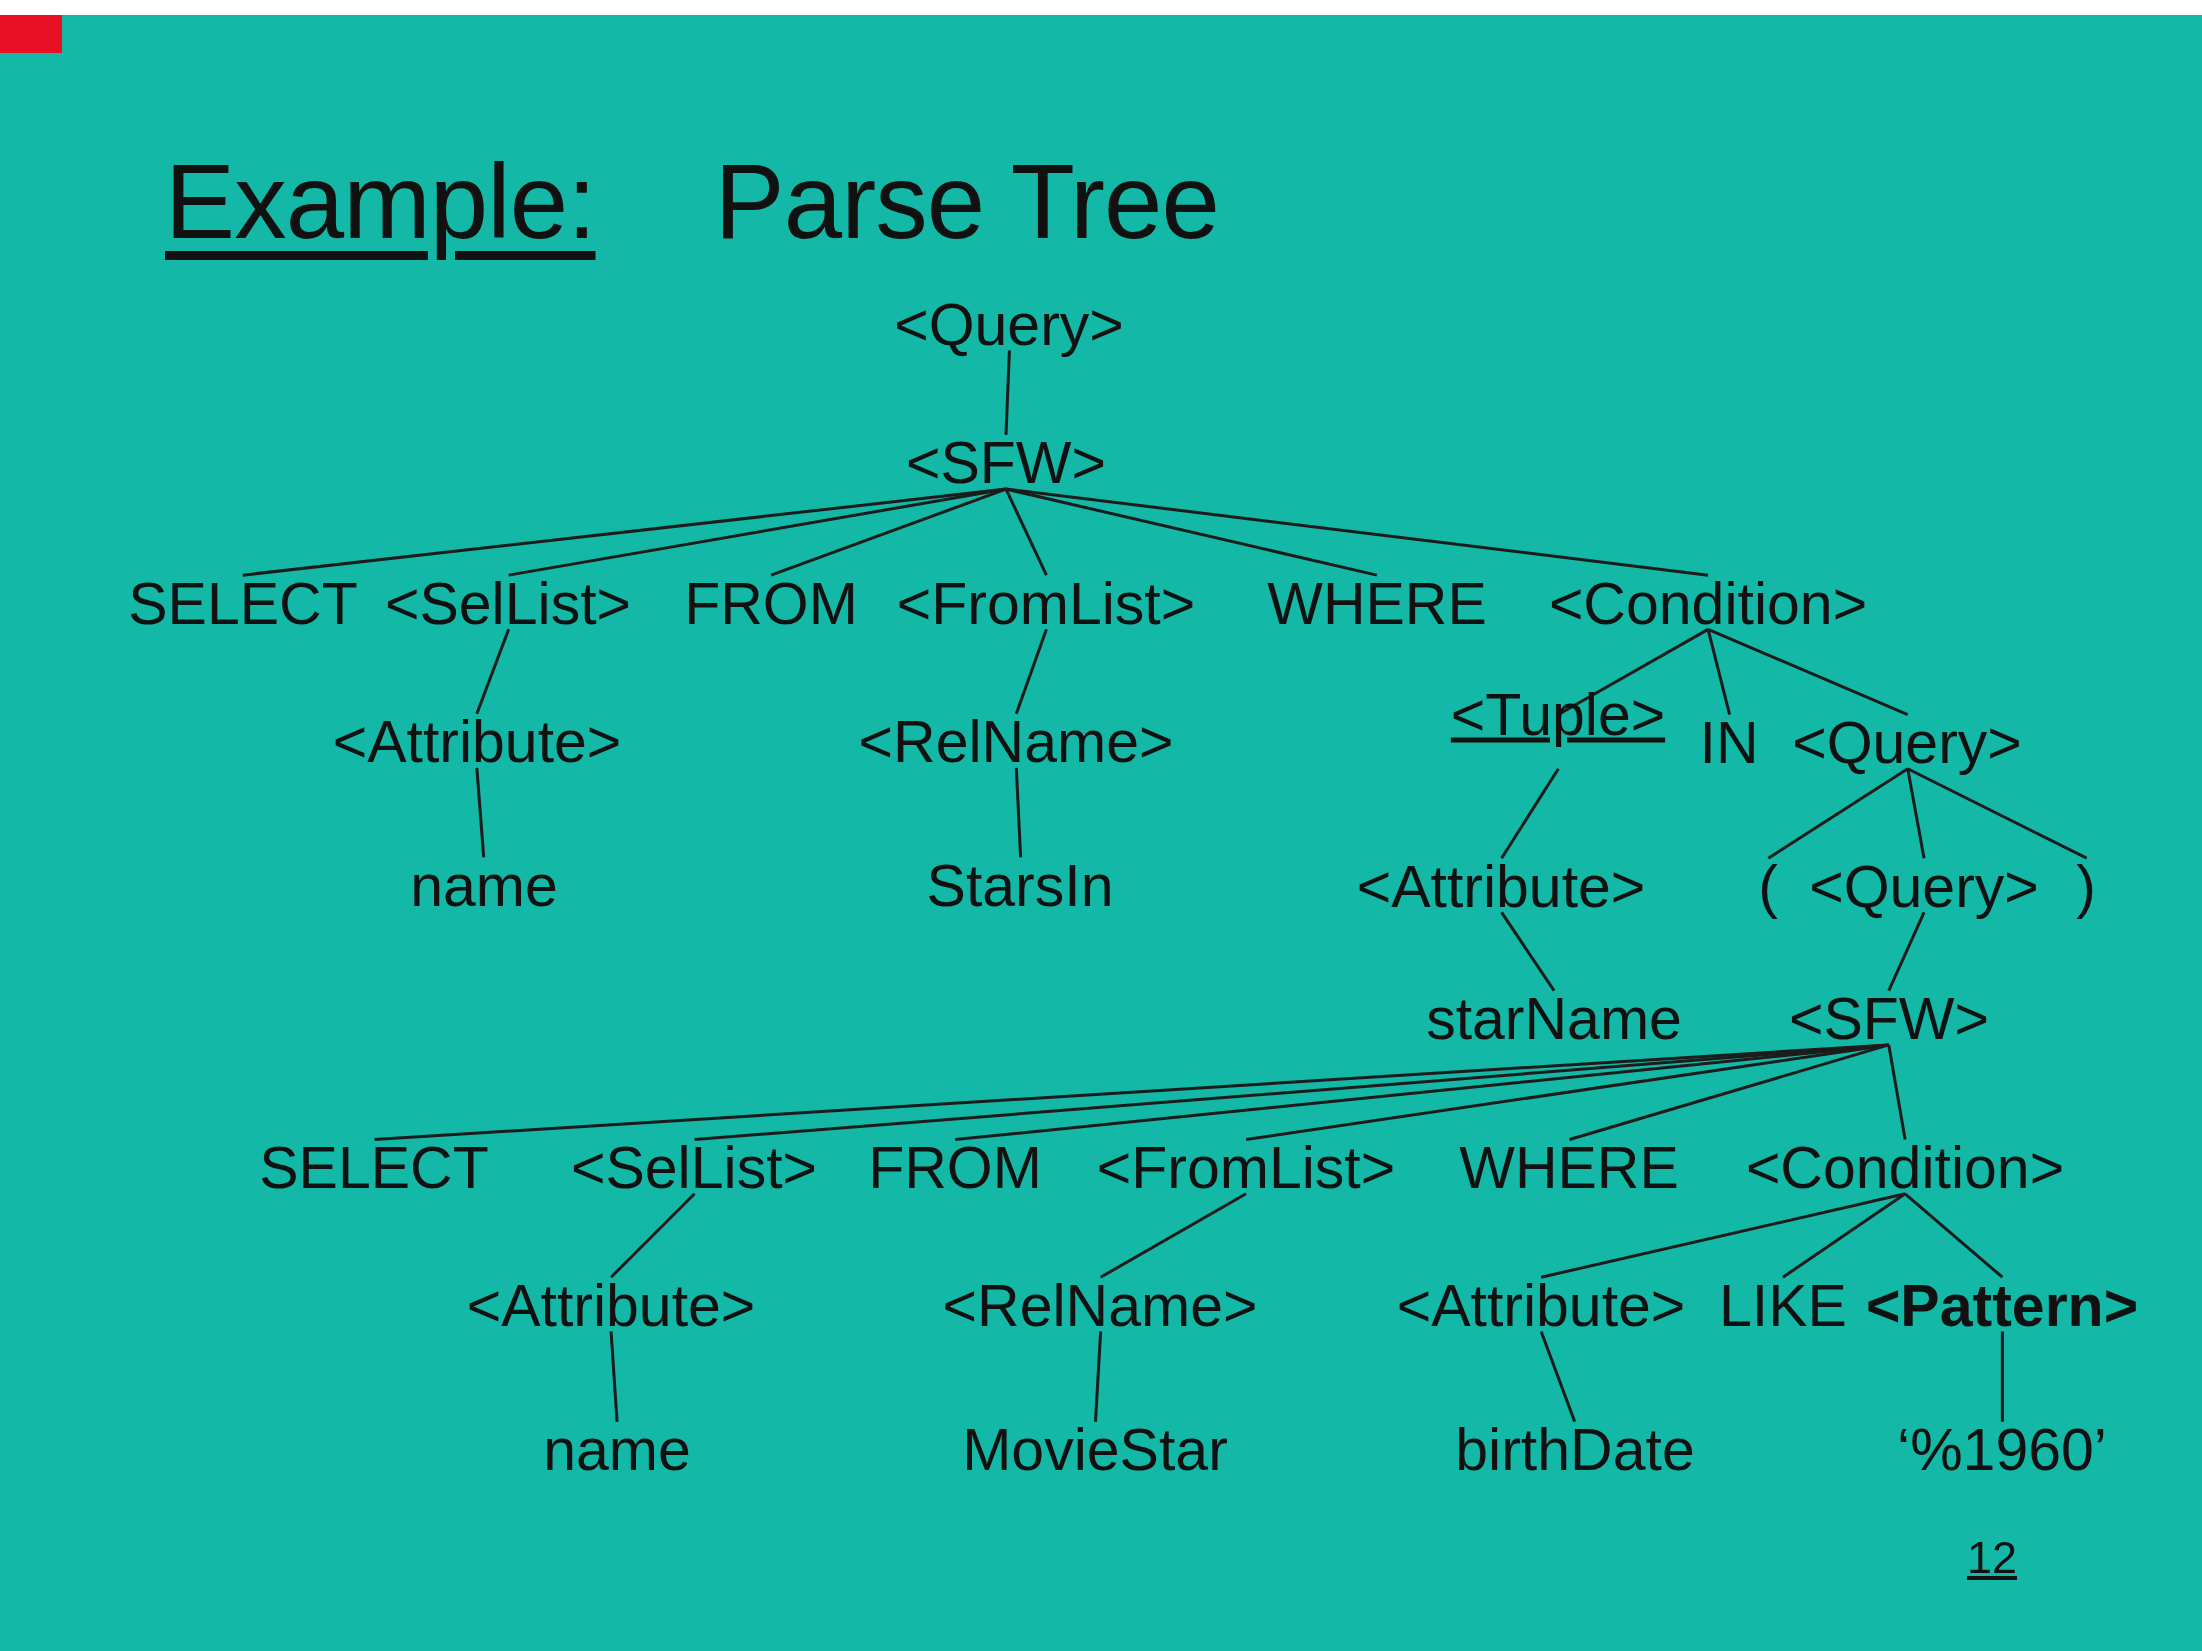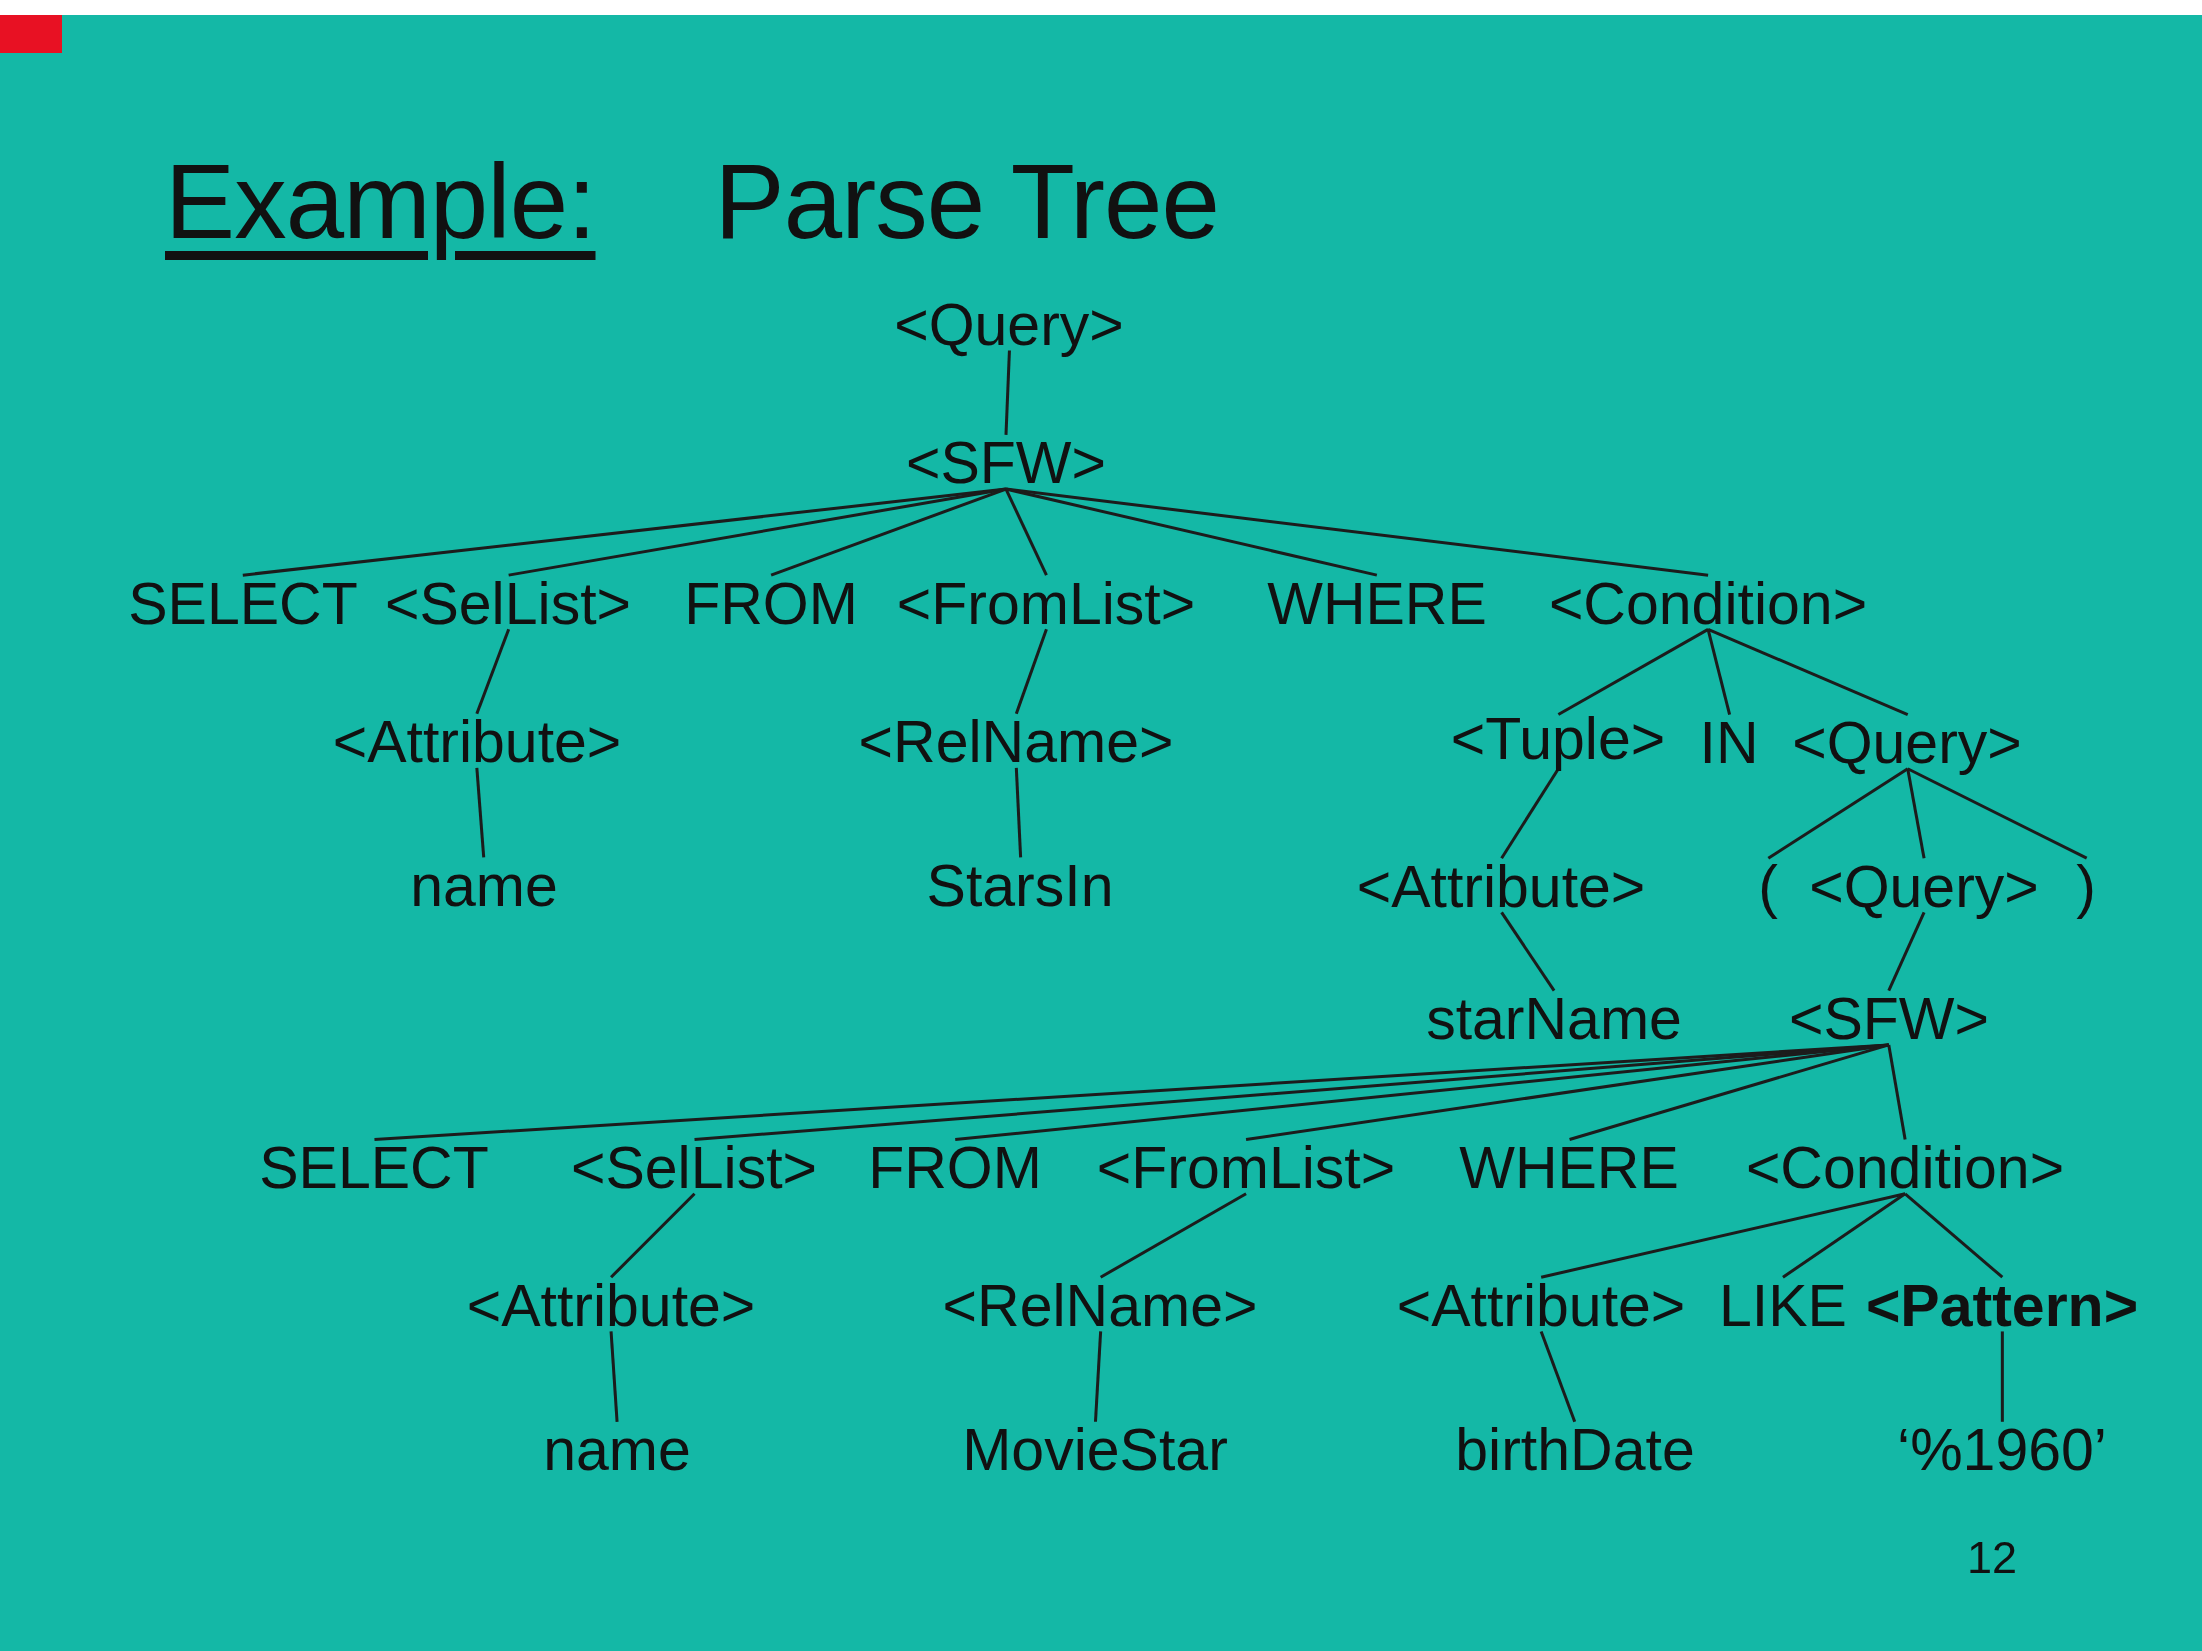--- a/index.html
+++ b/index.html
@@ -59,20 +59,21 @@
     white-space: nowrap;
     color: #111111;
   }
   .page-num {
     position: absolute;
     left: 1992px;
     top: 1543px;
     transform: translate(-50%, -50%);
     font-size: 45px;
     color: #111111;
+    text-decoration: underline;
   }
 </style>
 </head>
 <body>
 
 <div class="slide">
   <div class="corner-mark"></div>
 
   <h1 class="title"><span class="u">Example:</span><span class="rest">Parse Tree</span></h1>
 
@@ -118,21 +119,21 @@
       <div class="node" style="left: 1009px; top: 310px;">&lt;Query&gt;</div>
       <div class="node" style="left: 1006px; top: 448px;">&lt;SFW&gt;</div>
       <div class="node" style="left: 243px; top: 589px;">SELECT</div>
       <div class="node" style="left: 508px; top: 589px;">&lt;SelList&gt;</div>
       <div class="node" style="left: 771px; top: 589px;">FROM</div>
       <div class="node" style="left: 1046px; top: 589px;">&lt;FromList&gt;</div>
       <div class="node" style="left: 1377px; top: 589px;">WHERE</div>
       <div class="node" style="left: 1708px; top: 589px;">&lt;Condition&gt;</div>
       <div class="node" style="left: 477px; top: 727px;">&lt;Attribute&gt;</div>
       <div class="node" style="left: 1016px; top: 727px;">&lt;RelName&gt;</div>
-      <div class="node" style="left: 1558px; top: 724px;">&lt;Tuple&gt;</div>
+      <div class="node" style="left: 1558px; top: 700px; text-decoration: underline;">&lt;Tuple&gt;</div>
       <div class="node" style="left: 1729px; top: 728px;">IN</div>
       <div class="node" style="left: 1907px; top: 728px;">&lt;Query&gt;</div>
       <div class="node" style="left: 484px; top: 871px;">name</div>
       <div class="node" style="left: 1020px; top: 871px;">StarsIn</div>
       <div class="node" style="left: 1501px; top: 872px;">&lt;Attribute&gt;</div>
       <div class="node" style="left: 1768px; top: 872px;">(</div>
       <div class="node" style="left: 1924px; top: 872px;">&lt;Query&gt;</div>
       <div class="node" style="left: 2086px; top: 872px;">)</div>
       <div class="node" style="left: 1554px; top: 1004px;">starName</div>
       <div class="node" style="left: 1889px; top: 1004px;">&lt;SFW&gt;</div>

